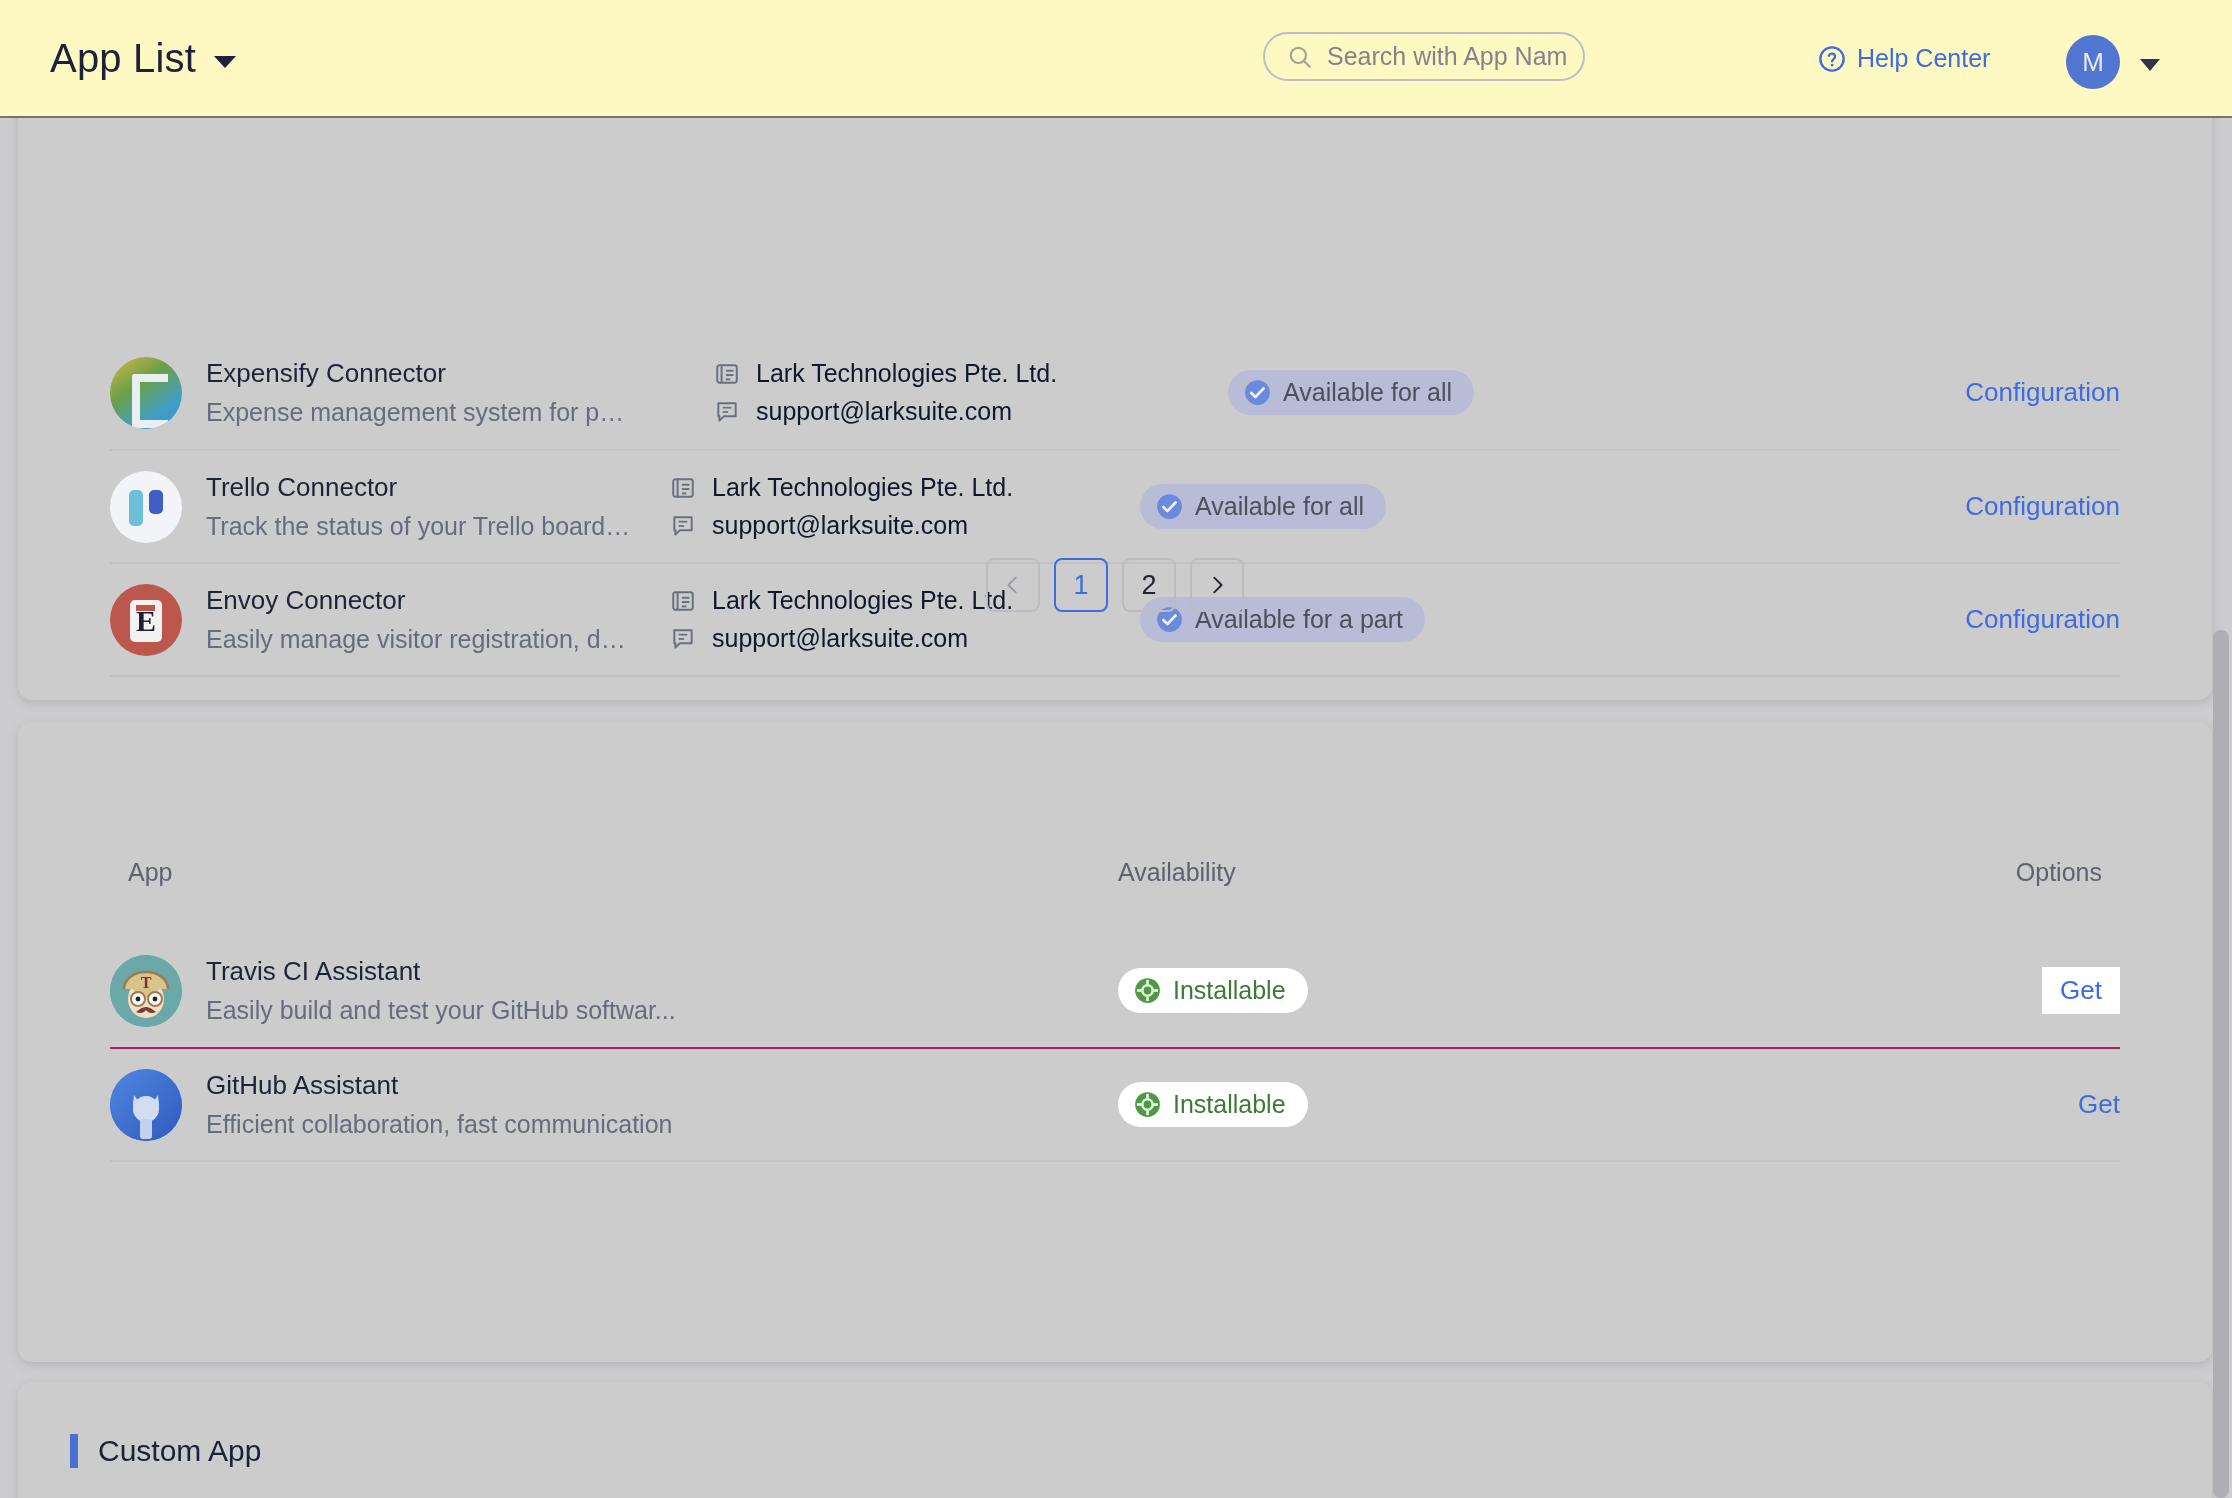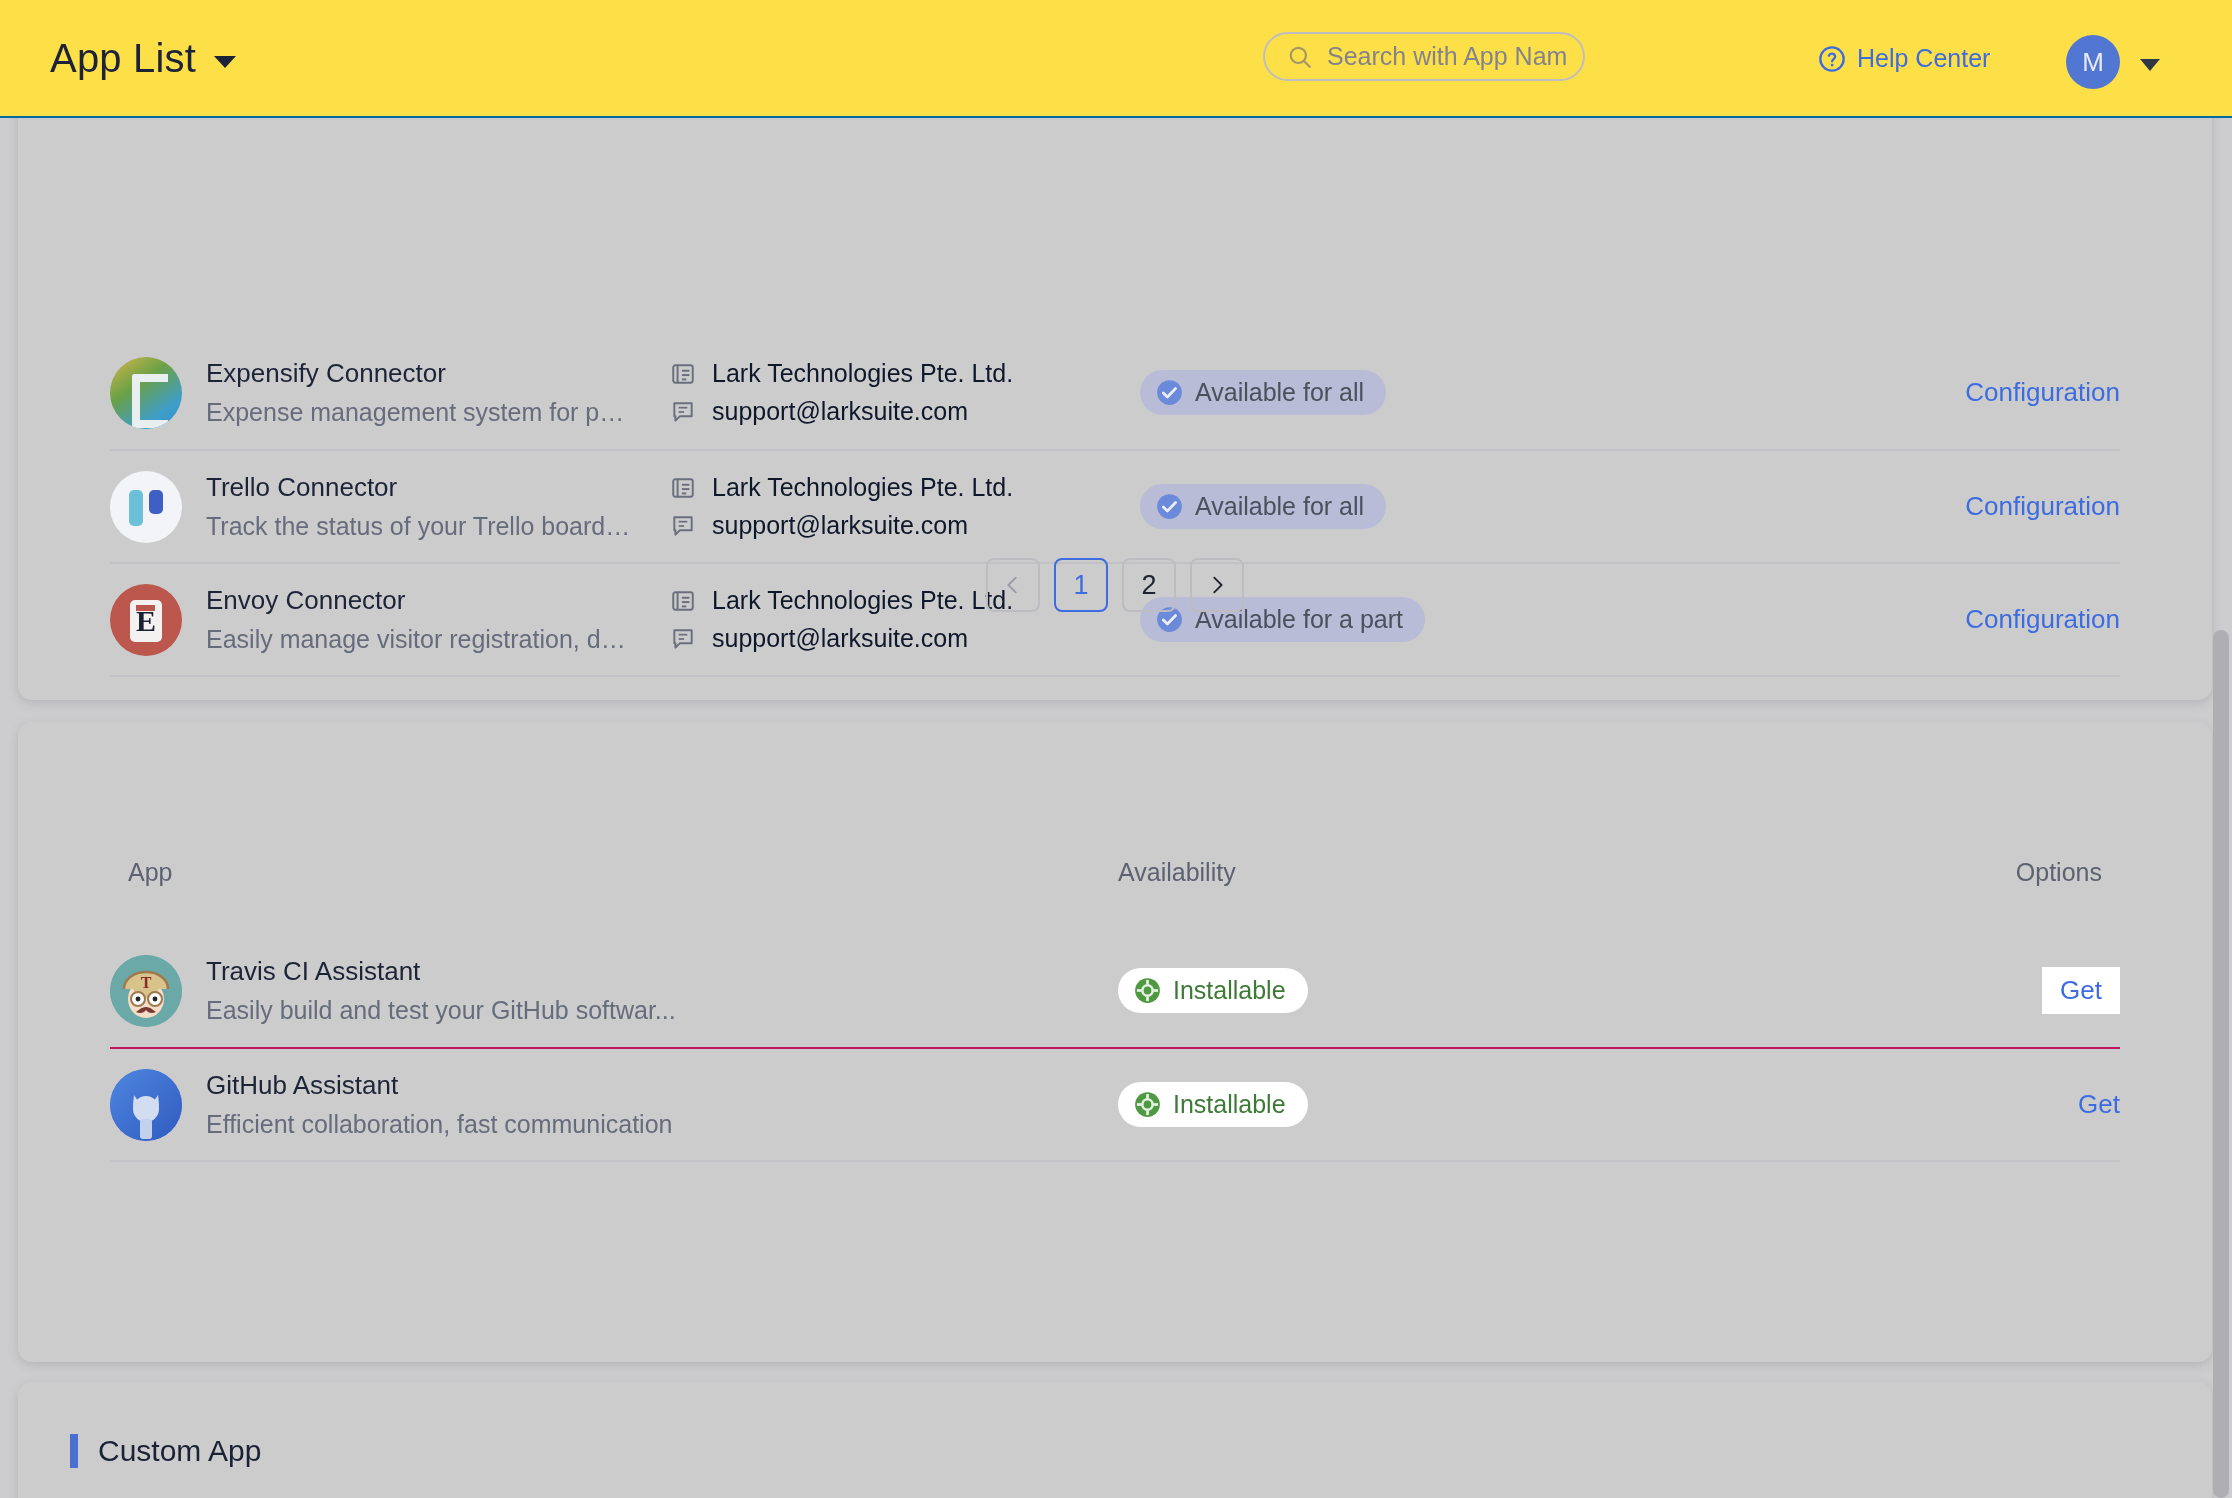--- a/index.html
+++ b/index.html
@@ -19,22 +19,22 @@
     height: 1498px;
     background: #cdcdcf;
   }
 
   
   #header {
     position: absolute;
     top: 0; left: 0;
     width: 2232px;
     height: 118px;
-    background: #fde047;
-    border-bottom: 2px solid #0369a1;
+    background: #fef9c3;
+    border-bottom: 2px solid #737373;
     display: flex;
     align-items: center;
     z-index: 40;
   }
   .hdr-title-wrap {
     display: flex;
     align-items: center;
     gap: 18px;
     margin-left: 50px;
   }
@@ -138,21 +138,21 @@
 
   
   .row {
     position: relative;
     height: 113px;
     display: flex;
     align-items: center;
     border-top: 2px solid #c2c2c6;
     margin: 0 92px;
   }
-  .row.first { border-top: none; }
+  .row.first { border-top: none; gap: 44px; }
 
   .app-cell {
     display: flex;
     align-items: center;
     width: 560px;
     flex: 0 0 560px;
   }
   .app-icon {
     width: 72px; height: 72px;
     flex: 0 0 72px;

